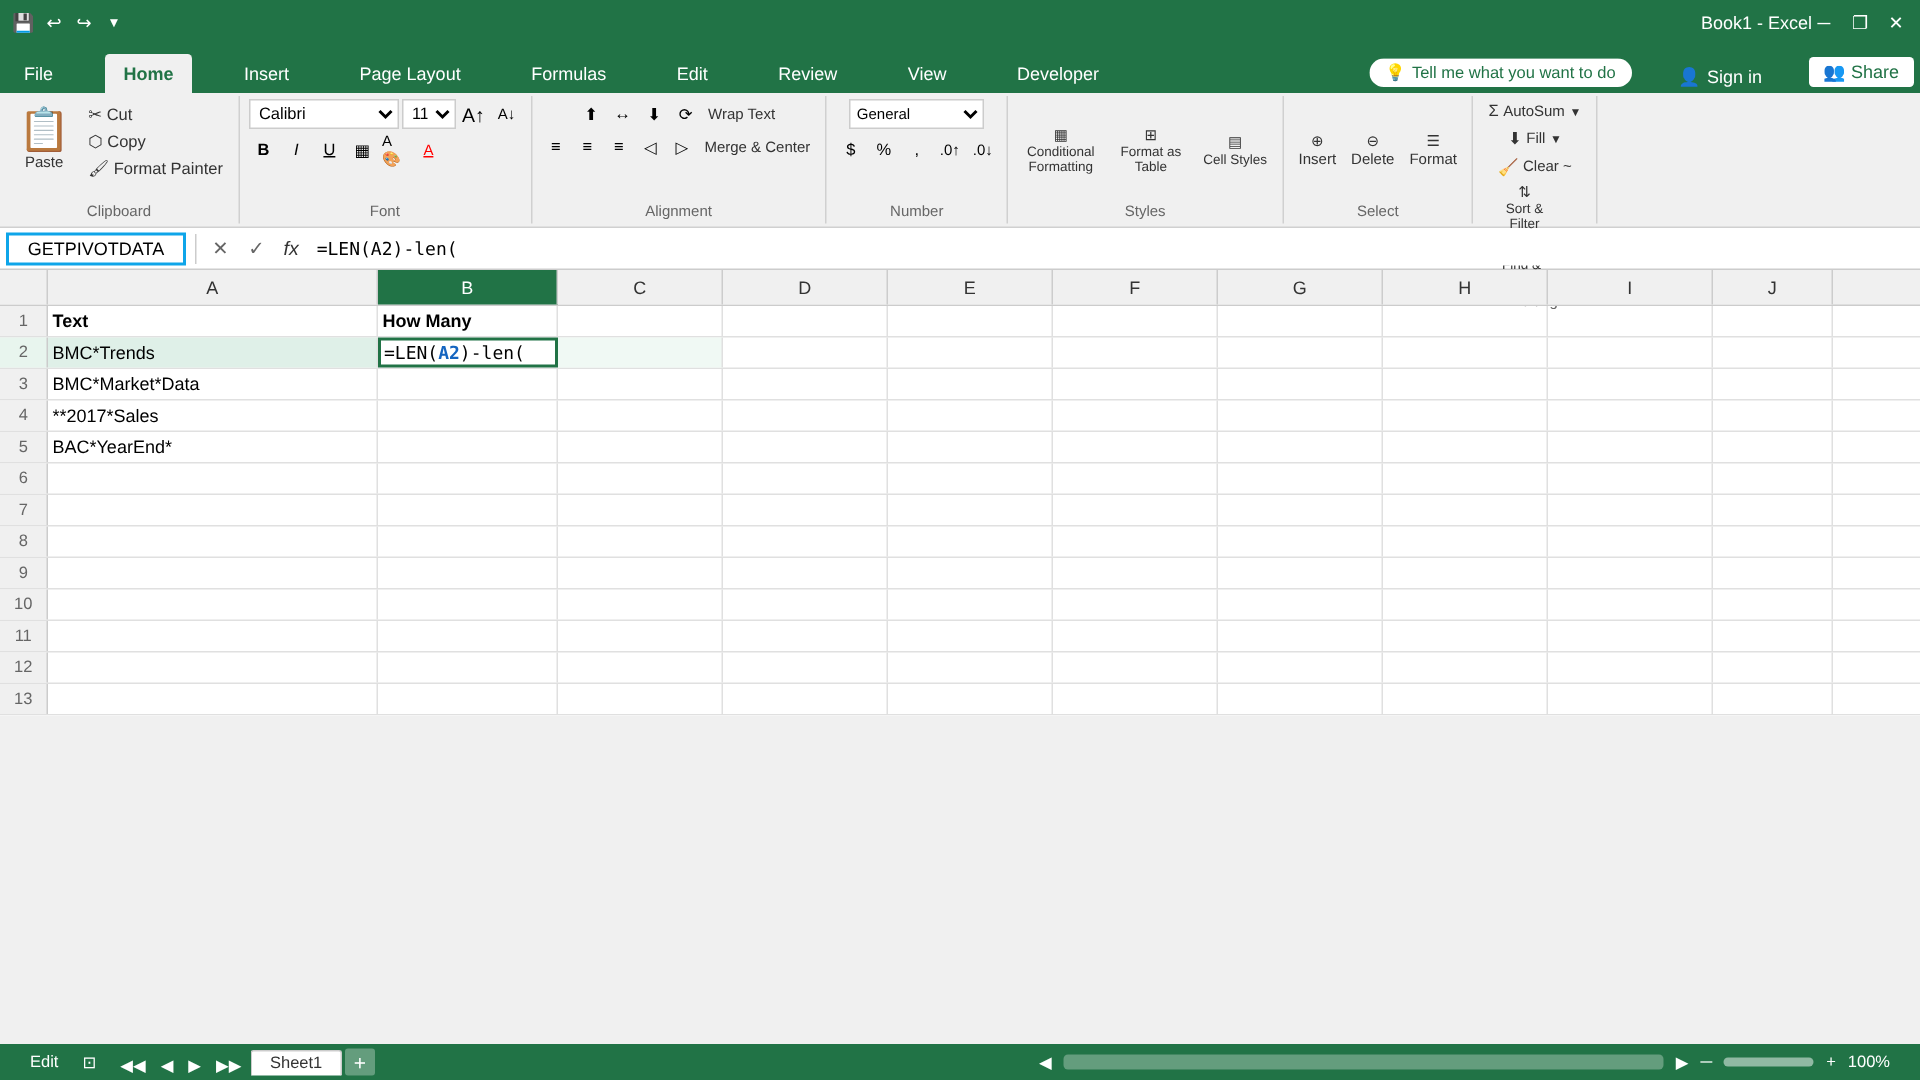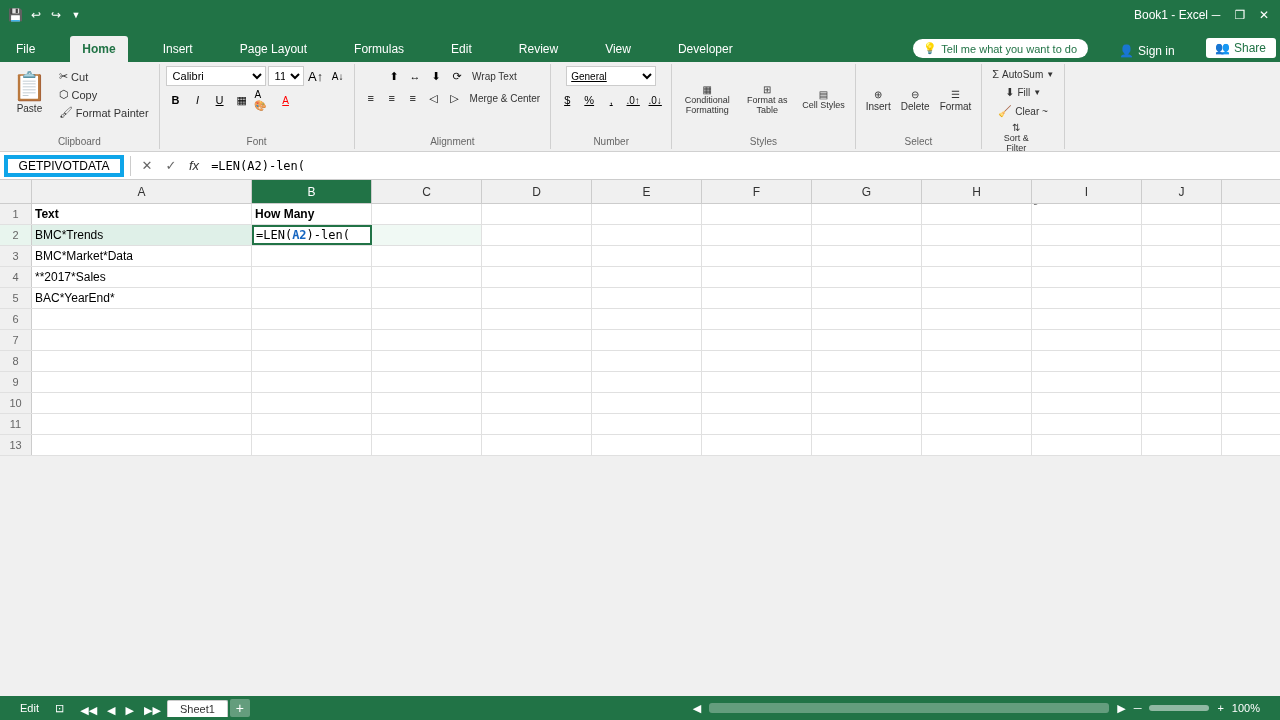--- a/index.html
+++ b/index.html
@@ -188,21 +188,21 @@
       background: white;
       border-bottom: 1px solid #ccc;
       display: flex;
       align-items: center;
       padding: 0 4px;
       gap: 4px;
     }
     #name-box {
       width: 120px;
       height: 22px;
-      border: 4px solid #0ea5e9;
+      border: 2px solid #0ea5e9;
       padding: 0 4px;
       font-size: 12px;
       text-align: center;
     }
     #formula-divider { width: 1px; height: 20px; background: #ccc; margin: 0 2px; }
     .formula-icon-btn {
       width: 20px;
       height: 20px;
       display: flex;
       align-items: center;
@@ -486,21 +486,21 @@
         <div class="icon-btn">▷</div>
         <div class="rb-btn-small" style="font-size:10px;">
           <span>Merge &amp; Center</span>
         </div>
       </div>
     </div>
     <div class="ribbon-group-label">Alignment</div>
   </div>
 
   <div class="ribbon-group" style="min-width:90px;">
-    <div class="ribbon-group-content" style="flex-direction:column;text-decoration:underline;">
+    <div class="ribbon-group-content" style="flex-direction:column;">
       <select class="num-format-select">
         <option>General</option>
       </select>
       <div style="display:flex;gap:2px;margin-top:2px;">
         <div class="icon-btn" style="font-size:11px;">$</div>
         <div class="icon-btn" style="font-size:11px;">%</div>
         <div class="icon-btn" style="font-size:11px;">,</div>
         <div class="icon-btn" style="font-size:10px;">.0↑</div>
         <div class="icon-btn" style="font-size:10px;">.0↓</div>
       </div>
@@ -756,20 +756,33 @@
       <div class="cell col-C"></div>
       <div class="cell col-D"></div>
       <div class="cell col-E"></div>
       <div class="cell col-F"></div>
       <div class="cell col-G"></div>
       <div class="cell col-H"></div>
       <div class="cell col-I"></div>
       <div class="cell col-J"></div>
     </div>
 
+    <div class="spreadsheet-row">
+      <div class="row-number">12</div>
+      <div class="cell col-A"></div>
+      <div class="cell col-B"></div>
+      <div class="cell col-C"></div>
+      <div class="cell col-D"></div>
+      <div class="cell col-E"></div>
+      <div class="cell col-F"></div>
+      <div class="cell col-G"></div>
+      <div class="cell col-H"></div>
+      <div class="cell col-I"></div>
+      <div class="cell col-J"></div>
+    </div>
 
     <div class="spreadsheet-row">
       <div class="row-number">13</div>
       <div class="cell col-A"></div>
       <div class="cell col-B"></div>
       <div class="cell col-C"></div>
       <div class="cell col-D"></div>
       <div class="cell col-E"></div>
       <div class="cell col-F"></div>
       <div class="cell col-G"></div>

